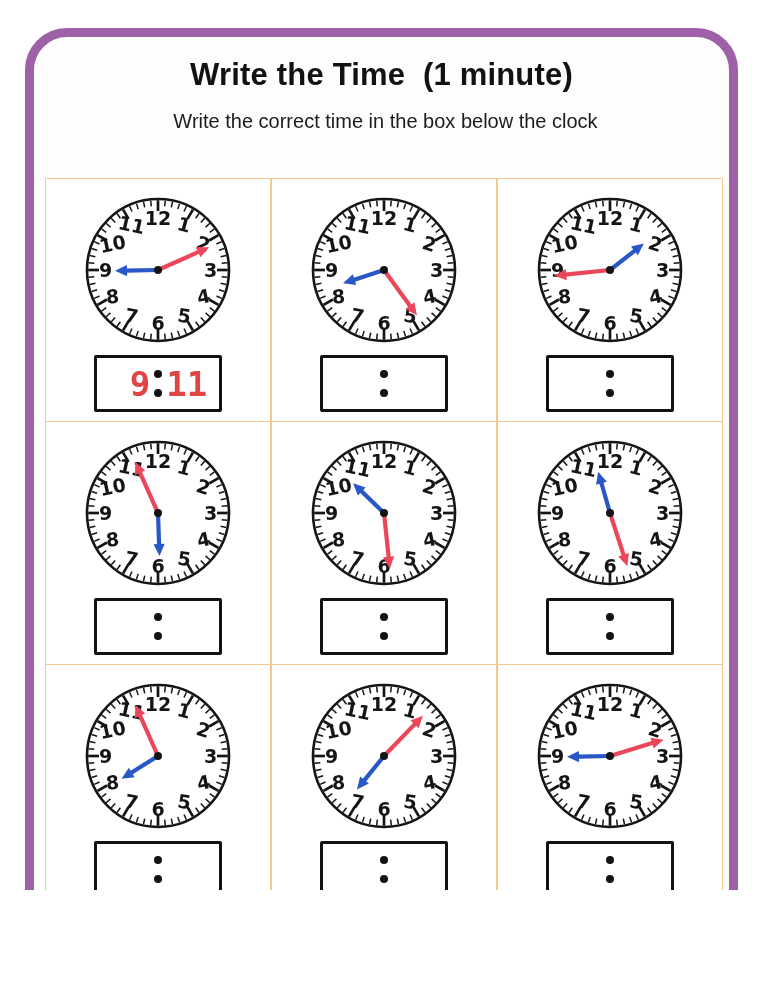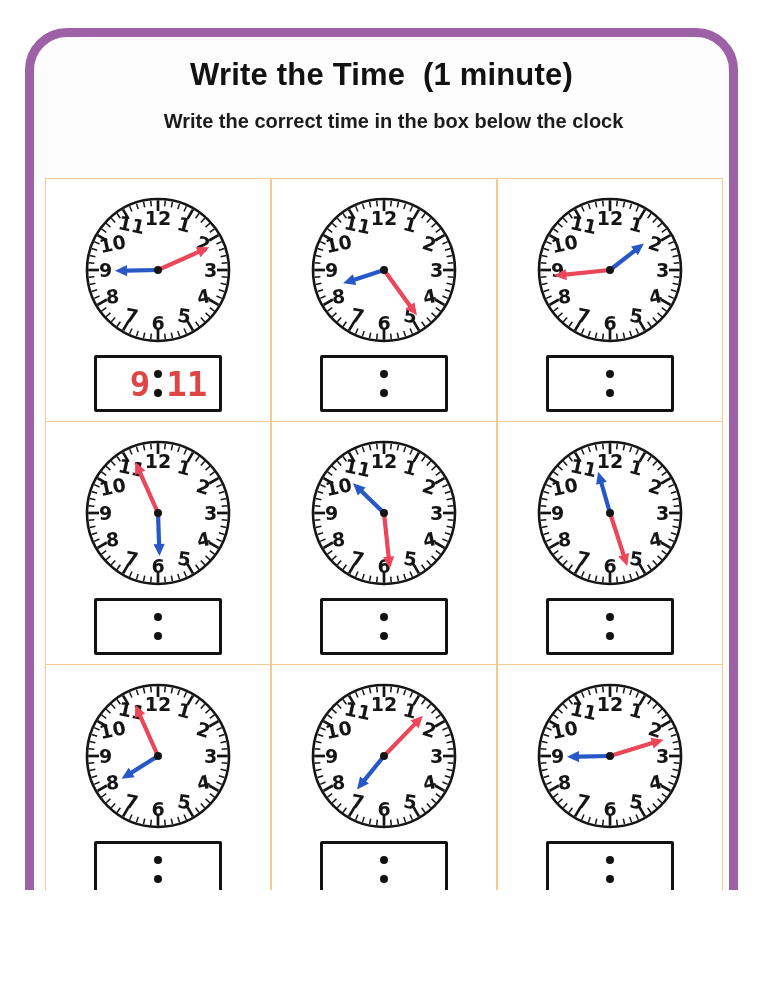--- a/index.html
+++ b/index.html
@@ -7,22 +7,22 @@
   .page { position:relative; width:768px; height:890px; background:#ffffff; overflow:hidden; }
   .card {
     position:absolute; left:25px; top:28px; width:713px; height:944px;
     background:#fdfdfd; border:9px solid #9e61a8; border-radius:42px;
   }
   .title {
     position:absolute; top:20px; left:0; width:100%; text-align:center;
     font-size:31px; font-weight:800; color:#121212; letter-spacing:0.2px; white-space:pre;
   }
   .subtitle {
-    position:absolute; top:73px; left:12px; width:100%; text-align:center;
-    font-size:20px; font-weight:700; color:#1c1c1c;
+    position:absolute; top:73px; left:4px; width:100%; text-align:center;
+    font-size:20px; font-weight:400; color:#1c1c1c;
   }
   .grid {
     position:absolute; top:141px; left:11px; width:678px; height:730px;
     display:grid; grid-template-columns:repeat(3,1fr); grid-template-rows:repeat(3,1fr);
     background:#f4c992; gap:1.5px; border:1.5px solid #f4c992;
   }
   .cell { background:#ffffff; display:flex; flex-direction:column; align-items:center; }
   .clock { margin-top:13px; }
   .answer-box {
     margin-top:7px; width:128px; height:57px; background:#ffffff;

